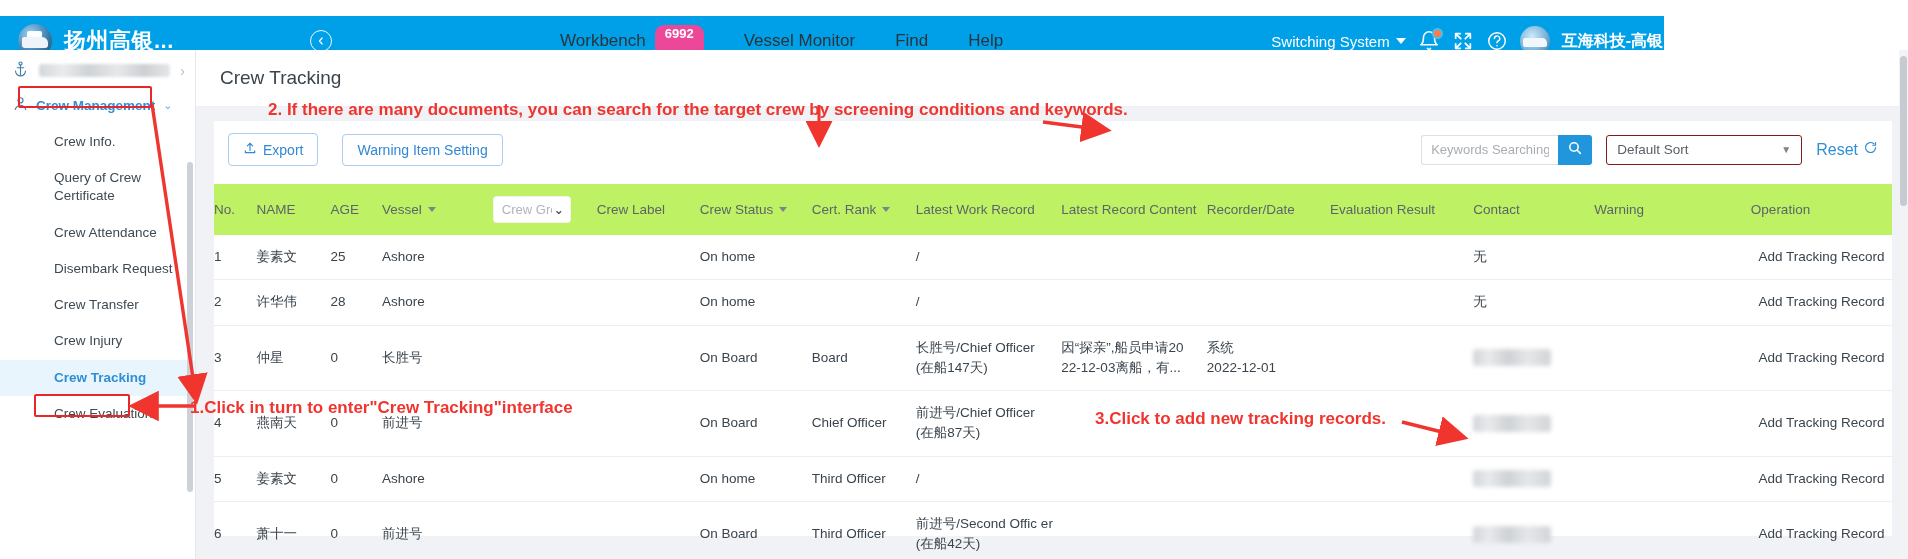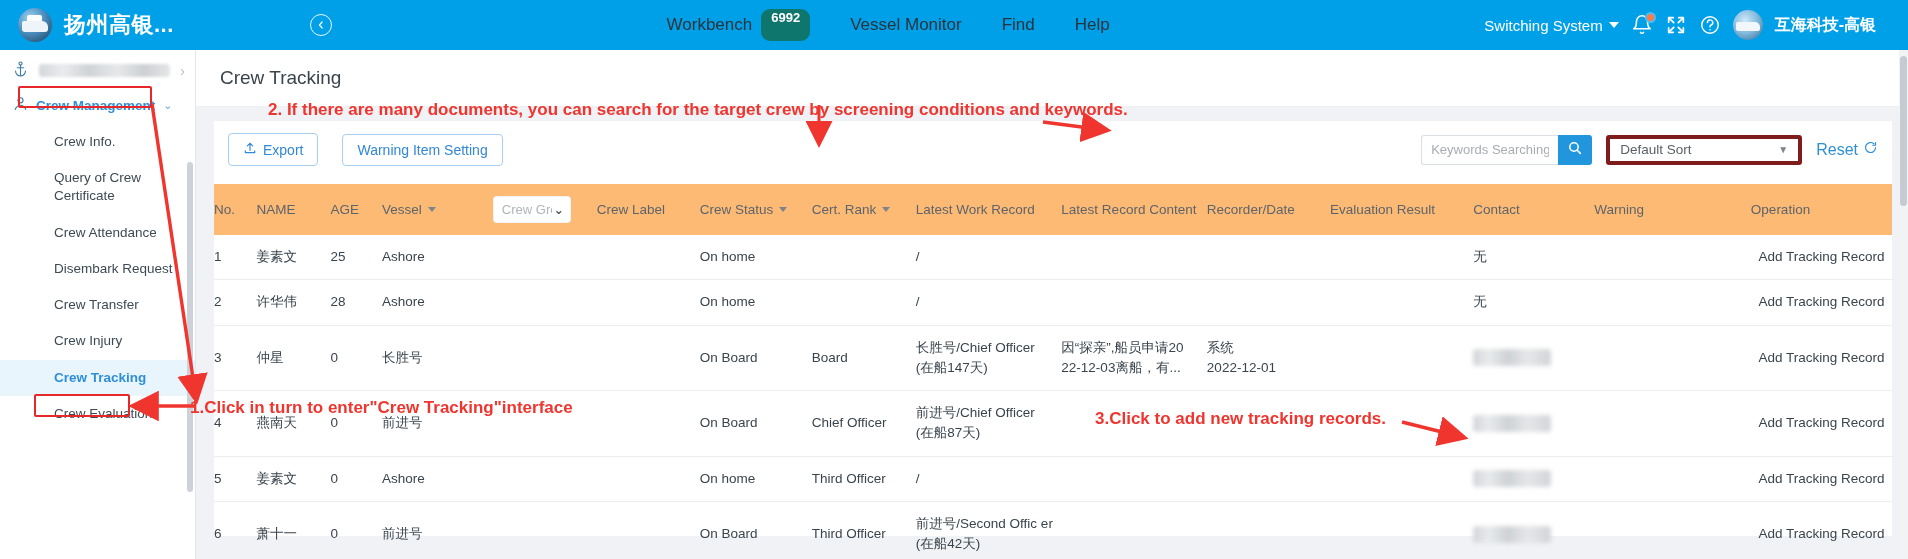--- a/index.html
+++ b/index.html
@@ -7,21 +7,21 @@
     margin: 0; padding: 0;
     width: 1908px; height: 559px;
     overflow: hidden;
     font-family: "Liberation Sans", "DejaVu Sans", sans-serif;
     background: #fff;
   }
   body { position: relative; }
 
   
   .topbar {
-    position: absolute; left: 0; top: 0; width: 1908px; height: 50px;
+    position: absolute; left: 0; top: 16px; width: 1664px; height: 50px;
     background: #00a0e9;
     display: flex; align-items: center;
   }
   .brand {
     display: flex; align-items: center; gap: 12px;
     padding-left: 18px; width: 300px; flex: none;
   }
   .brand-logo {
     width: 34px; height: 34px; border-radius: 50%;
     background: radial-gradient(circle at 35% 30%, #9fd2ef 0%, #4a8fc0 45%, #1b3a55 100%);
@@ -49,27 +49,27 @@
 
   .topnav {
     flex: 1; display: flex; align-items: center; justify-content: center;
     gap: 40px; margin-left: -40px; text-align: center;
   }
   .topnav-item {
     color: #28343c; font-size: 17px; white-space: nowrap; cursor: pointer;
     display: flex; align-items: center; gap: 9px;
   }
   .badge-pill {
-    background: #0f766e; color: #fff; font-size: 13px; font-weight: bold;
+    background: #ec4899; color: #fff; font-size: 13px; font-weight: bold;
     border-radius: 9px; padding: 2px 10px 15px; line-height: 1.1;
   }
 
   .topright {
     display: flex; align-items: center; gap: 12px;
-    padding-right: 32px; flex: none;
+    padding-right: 1px; flex: none;
   }
   .switch-system {
     color: #fff; font-size: 15px; white-space: nowrap; cursor: pointer;
     display: flex; align-items: center; gap: 6px;
   }
   .caret-down {
     width: 0; height: 0; border-left: 5px solid transparent;
     border-right: 5px solid transparent; border-top: 6px solid currentColor;
     display: inline-block;
   }
@@ -164,34 +164,34 @@
     width: 137px; height: 30px; border: 1px solid #dcdfe6; border-right: none;
     border-radius: 3px 0 0 3px; padding: 0 9px; font-size: 13px; color: #606266;
     outline: none; font-family: inherit; background: #fff;
   }
   .search-input::placeholder { color: #a8adb4; }
   .search-btn {
     width: 34px; height: 30px; background: #2196dd; border: none; border-radius: 0 3px 3px 0;
     display: flex; align-items: center; justify-content: center; cursor: pointer; color: #fff;
   }
   .sort-select {
-    width: 196px; height: 30px; border: 4px solid #7f1d1d; border-radius: 3px;
+    width: 196px; height: 30px; border: 1px solid #7f1d1d; border-radius: 3px;
     display: flex; align-items: center; padding: 0 10px; font-size: 13.5px;
     color: #5a6169; cursor: pointer; background: #fff; position: relative; justify-content: space-between;
   }
   .sort-select .caret { margin-left: auto; color: #7d848c; font-size: 10px; }
   .reset-link {
     color: #2f8fd6; font-size: 16px; cursor: pointer;
     display: flex; align-items: center; gap: 5px; white-space: nowrap;
   }
 
   
   .tbl { width: 100%; border-collapse: collapse; table-layout: fixed; }
   .tbl thead th {
-    background: #fdba74; color: #5d646b; font-size: 13.5px; font-weight: normal;
+    background: #bef264; color: #5d646b; font-size: 13.5px; font-weight: normal;
     text-align: left; padding: 13px 0 13px 0; white-space: nowrap; vertical-align: middle;
   }
   .th-in { display: flex; align-items: center; gap: 6px; }
   .th-caret {
     width: 0; height: 0; border-left: 4.5px solid transparent;
     border-right: 4.5px solid transparent; border-top: 5.5px solid #7d848c;
   }
   .hdr-select {
     background: #fff; border-radius: 3px; padding: 5px 6px 5px 8px;
     display: flex; align-items: center; gap: 2px; width: 76px;

